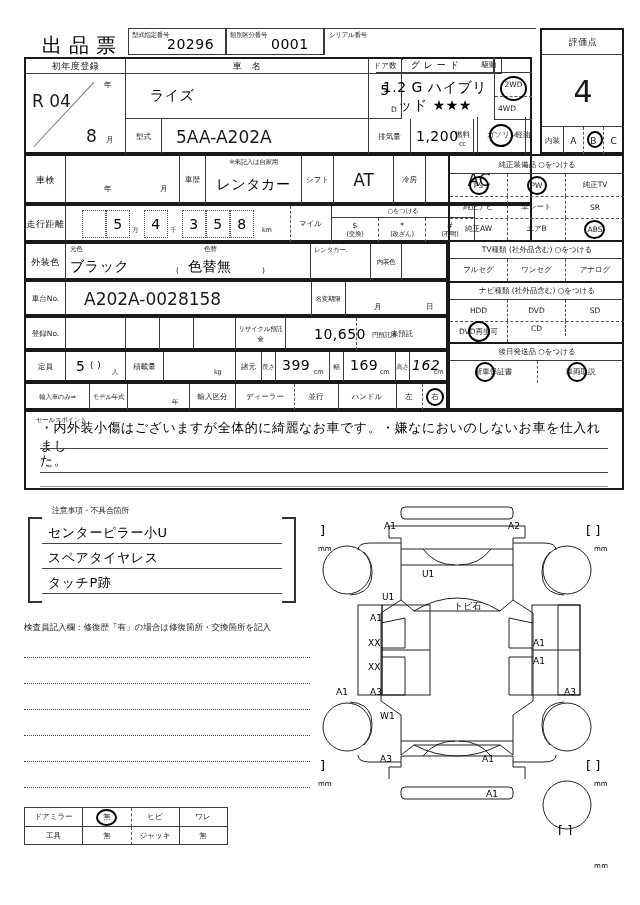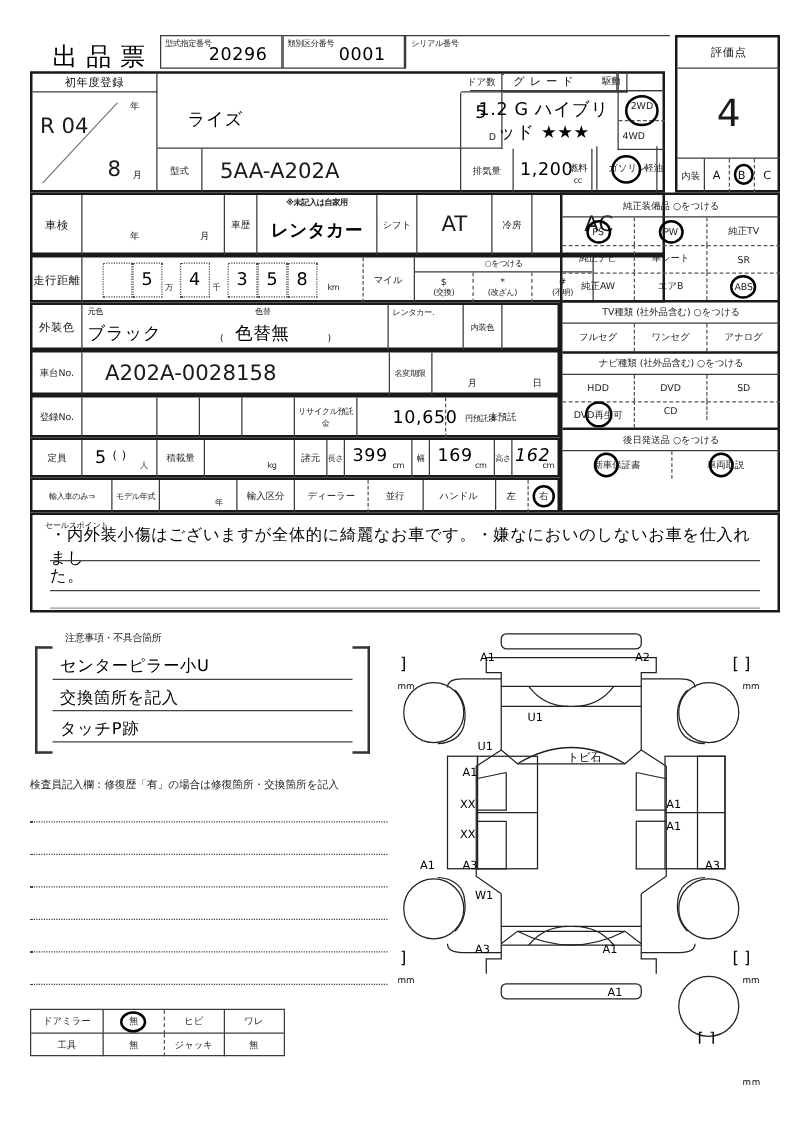--- a/index.html
+++ b/index.html
@@ -119,20 +119,21 @@
 
     <div class="abs solid-b solid-r ctr lbl" style="left:0; top:0; width:100px; height:15px;">初年度登録</div>
     <div class="abs solid-r" style="left:0; top:15px; width:100px; height:80px;">
       <div class="diag-slash" style="left:8px; top:72px; width:88px; transform:rotate(-47deg);"></div>
       <div class="abs val-lg" style="left:6px; top:17px;">R 04</div>
       <div class="abs lbl-sm" style="left:78px; top:6px;">年</div>
       <div class="abs val-lg" style="left:60px; top:52px;">8</div>
       <div class="abs lbl-sm" style="left:80px; top:61px;">月</div>
     </div>
 
+    <div class="abs solid-b solid-r ctr lbl" style="left:100px; top:0; width:243px; height:15px;">車　名</div>
     <div class="abs solid-b solid-r lft val" style="left:100px; top:15px; width:243px; height:45px; padding-left:24px;">ライズ</div>
 
     <div class="abs solid-r ctr lbl-sm" style="left:100px; top:60px; width:36px; height:35px;">型式</div>
     <div class="abs solid-r lft val-lg" style="left:136px; top:60px; width:207px; height:35px; padding-left:14px;text-align:center;">5AA-A202A</div>
 
     <div class="abs solid-b solid-r ctr lbl-sm" style="left:343px; top:0; width:33px; height:15px;">ドア数</div>
     <div class="abs solid-b solid-r" style="left:343px; top:15px; width:33px; height:45px;">
       <div class="abs ctr val" style="left:0; top:8px; width:32px;">5</div>
       <div class="abs lbl-sm" style="left:22px; top:31px;">D</div>
     </div>
@@ -167,21 +168,21 @@
   <div class="bx" style="left:478px; top:117px; width:48px; height:37px; border-top:none; border-left:none; border-bottom:none;"></div>
   <div class="abs ctr lbl-sm" style="left:506px; top:117px; width:34px; height:36px;text-align:right;">軽油</div>
 
   <div class="bx bx-thick" style="left:24px; top:154px; width:508px; height:50px;">
     <div class="abs solid-r ctr lbl" style="left:0; top:0; width:40px; height:48px;">車検</div>
     <div class="abs solid-r" style="left:40px; top:0; width:114px; height:48px;">
       <div class="abs lbl-sm" style="left:38px; top:28px;">年</div>
       <div class="abs lbl-sm" style="left:94px; top:28px;">月</div>
     </div>
     <div class="abs solid-r ctr lbl-sm" style="left:154px; top:0; width:26px; height:48px;">車歴</div>
-    <div class="abs solid-r" style="left:180px; top:0; width:96px; height:48px;font-weight:bold;">
+    <div class="abs solid-r" style="left:180px; top:0; width:96px; height:48px;">
       <div class="abs cap ctr" style="left:0; top:2px; width:95px;">※未記入は自家用</div>
       <div class="abs ctr val" style="left:0; top:16px; width:95px; height:26px;">レンタカー</div>
     </div>
     <div class="abs solid-r ctr lbl-sm" style="left:276px; top:0; width:32px; height:48px;">シフト</div>
     <div class="abs solid-r ctr val-lg" style="left:308px; top:0; width:60px; height:48px;">AT</div>
     <div class="abs solid-r ctr lbl-sm" style="left:368px; top:0; width:32px; height:48px;">冷房</div>
     <div class="abs ctr val-lg" style="left:400px; top:0; width:106px; height:48px;">AC</div>
   </div>
 
   <div class="bx bx-thick" style="left:24px; top:204px; width:508px; height:38px;">
@@ -369,21 +370,21 @@
 
     <div class="abs" style="left:4px; top:12px; width:14px; height:2px; background:#333;"></div>
     <div class="abs" style="left:4px; top:12px; width:2px; height:86px; background:#333;"></div>
     <div class="abs" style="left:4px; top:96px; width:14px; height:2px; background:#333;"></div>
     <div class="abs" style="left:258px; top:12px; width:14px; height:2px; background:#333;"></div>
     <div class="abs" style="left:270px; top:12px; width:2px; height:86px; background:#333;"></div>
     <div class="abs" style="left:258px; top:96px; width:14px; height:2px; background:#333;"></div>
 
     <div class="abs val lft" style="left:24px; top:18px; width:230px; height:20px; font-size:13px;">センターピラー小U</div>
     <div class="uline" style="left:18px; top:38px; width:240px;"></div>
-    <div class="abs val lft" style="left:24px; top:43px; width:230px; height:20px; font-size:13px;">交換箇所を記入</div>
+    <div class="abs val lft" style="left:24px; top:43px; width:230px; height:20px; font-size:13px;">スペアタイヤレス</div>
     <div class="uline" style="left:18px; top:63px; width:240px;"></div>
     <div class="abs val lft" style="left:24px; top:68px; width:230px; height:20px; font-size:13px;">タッチP跡</div>
     <div class="uline" style="left:18px; top:88px; width:240px;"></div>
   </div>
 
   <div class="abs lbl-sm" style="left:24px; top:622px; width:300px; font-size:8.5px;">検査員記入欄：修復歴「有」の場合は修復箇所・交換箇所を記入</div>
   <div class="dotline" style="left:24px; top:657px; width:286px;"></div>
   <div class="dotline" style="left:24px; top:683px; width:286px;"></div>
   <div class="dotline" style="left:24px; top:709px; width:286px;"></div>
   <div class="dotline" style="left:24px; top:735px; width:286px;"></div>

